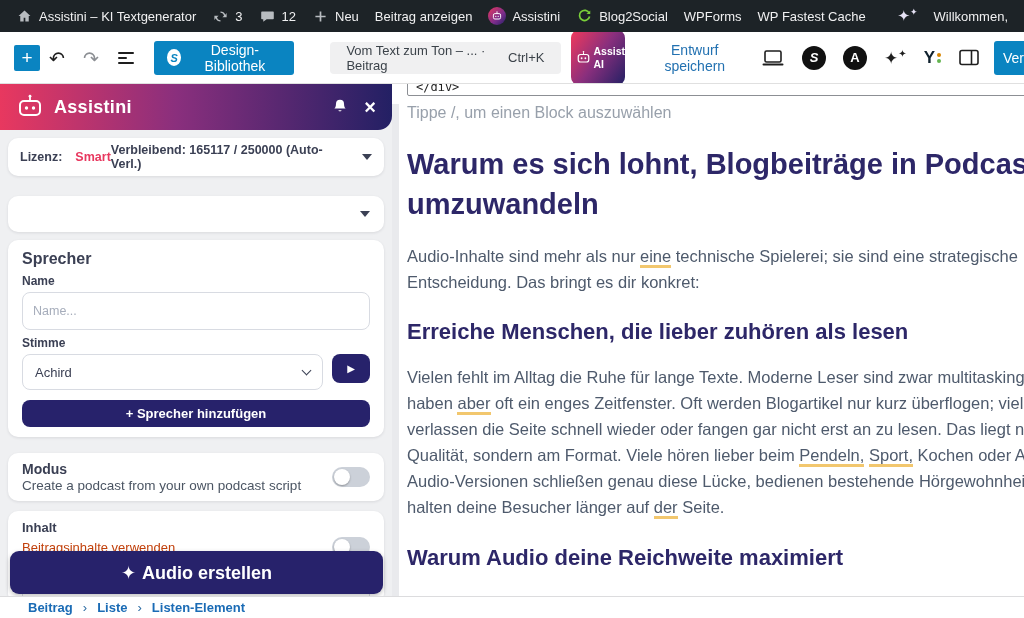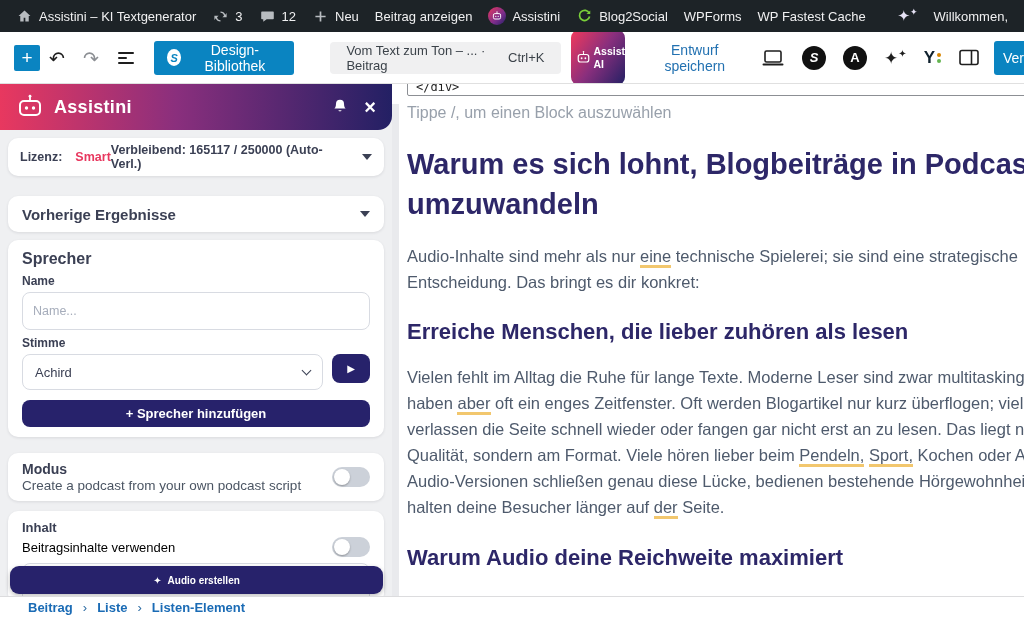--- a/index.html
+++ b/index.html
@@ -99,27 +99,27 @@
 
   .mode-card { margin-top:16px; padding:8px 14px; display:flex; align-items:center; }
   .mode-text .card-h { font-size:14px; }
   .mode-desc { font-size:13.5px; color:#4b5563; margin-top:1px; }
   .toggle { width:38px; height:20px; border-radius:10px; background:#ccd1d9; position:relative; cursor:pointer; flex:0 0 auto; margin-left:auto; }
   .toggle::after { content:''; position:absolute; left:2px; top:2px; width:16px; height:16px; border-radius:50%;
     background:#fff; box-shadow:0 1px 2px rgba(0,0,0,.3); }
 
   .content-card { margin-top:10px; padding:9px 14px; height:92px; overflow:hidden; }
   .content-card .card-h { font-size:13px; }
-  .use-row { display:flex; align-items:center; margin-top:2px; font-size:13px; color:#000000; }
+  .use-row { display:flex; align-items:center; margin-top:2px; font-size:13px; color:#c2410c; }
   .content-ta { margin-top:6px; width:100%; height:46px; border:1px solid #d8dbe2; border-radius:8px;
     padding:5px 10px; font-size:13px; font-family:inherit; color:#3b4054; resize:none; outline:none; }
   .content-ta::placeholder { color:#a6adbb; }
 
-  .audio-btn { position:absolute; left:10px; right:9px; bottom:2px; height:28px; background:#27226b; border:none;
-    border-radius:9px; color:#fff; font-size:10px; font-weight:bold; cursor:pointer; font-family:inherit;
+  .audio-btn { position:absolute; left:10px; right:9px; bottom:2px; height:43px; background:#27226b; border:none;
+    border-radius:9px; color:#fff; font-size:18px; font-weight:bold; cursor:pointer; font-family:inherit;
     box-shadow:0 2px 5px rgba(0,0,0,.25); }
   .audio-btn .spark { font-family:"DejaVu Sans",sans-serif; font-weight:normal; margin-right:6px; }
 
   
   .content { position:absolute; left:392px; right:0; top:0; bottom:22px; background:#fff; overflow:hidden; }
   .content-rail { position:absolute; left:0; top:20px; bottom:0; width:7px; background:#e9eaed; }
   .content-inner { margin-left:15px; width:700px; }
   .code-block { margin-top:-16px; height:28px; border:1px solid #8c8f94; border-radius:2px; width:700px;
     display:flex; align-items:flex-end; padding:0 8px 1px; font-family:"DejaVu Sans Mono",monospace;
     font-size:12px; color:#1e1e1e; }
@@ -276,21 +276,20 @@
     </div>
 
     <div class="card license-card">
       <span>Lizenz:</span>
       <span class="license-val">Smart</span>
       <span class="license-rem">Verbleibend: 165117 / 250000 (Auto-Verl.)</span>
       <span class="caret-down"></span>
     </div>
 
     <div class="card prev-card">
-      <span>Vorherige Ergebnisse</span>
       <span class="caret-down"></span>
     </div>
 
     <div class="card speaker-card">
       <div class="card-h">Sprecher</div>
       <div class="fld-label">Name</div>
       <input class="text-input" type="text" placeholder="Name..." style="">
       <div class="fld-label">Stimme</div>
       <div class="voice-row">
         <div class="select-box">

